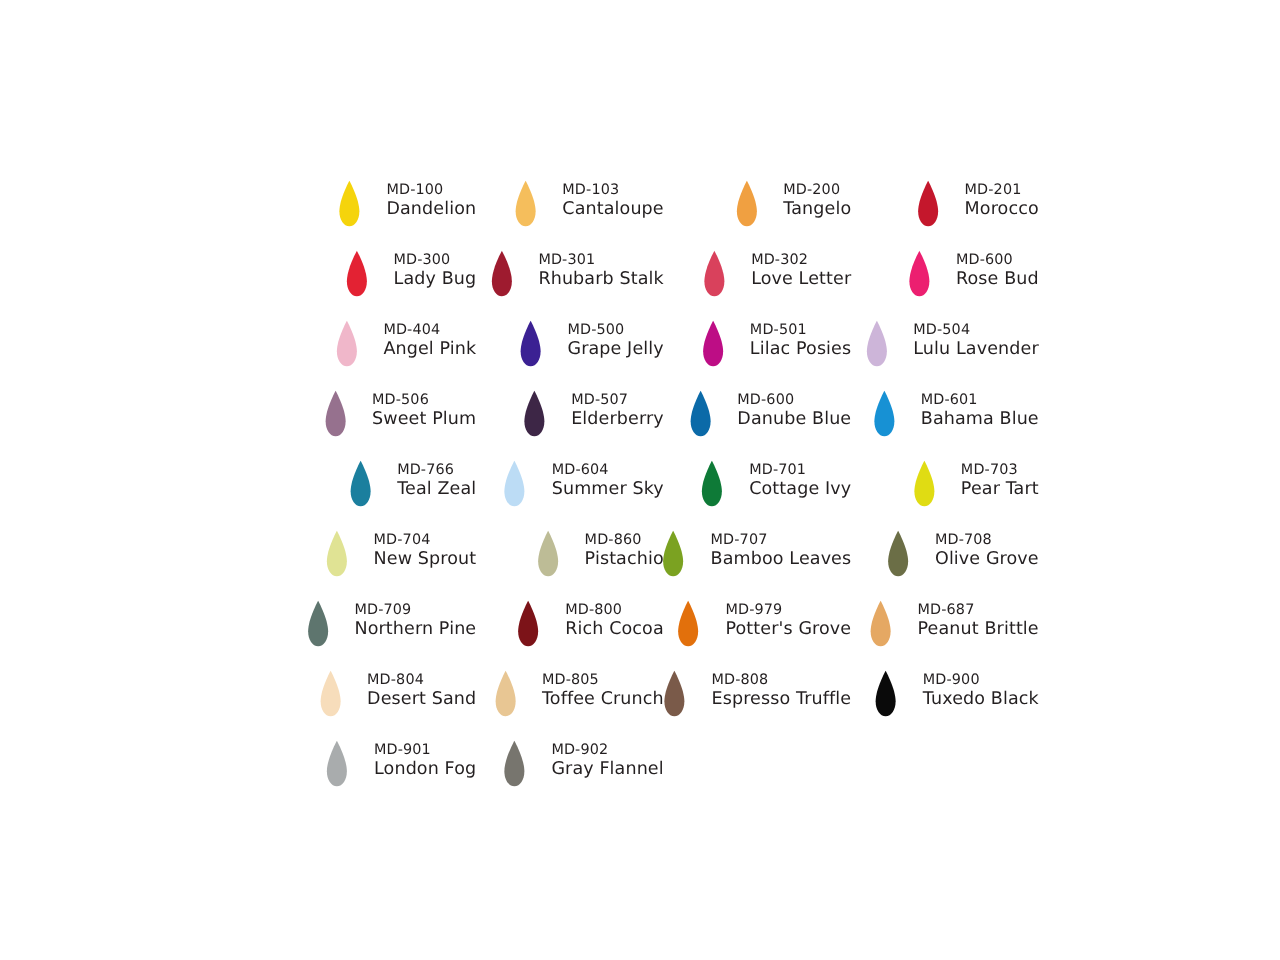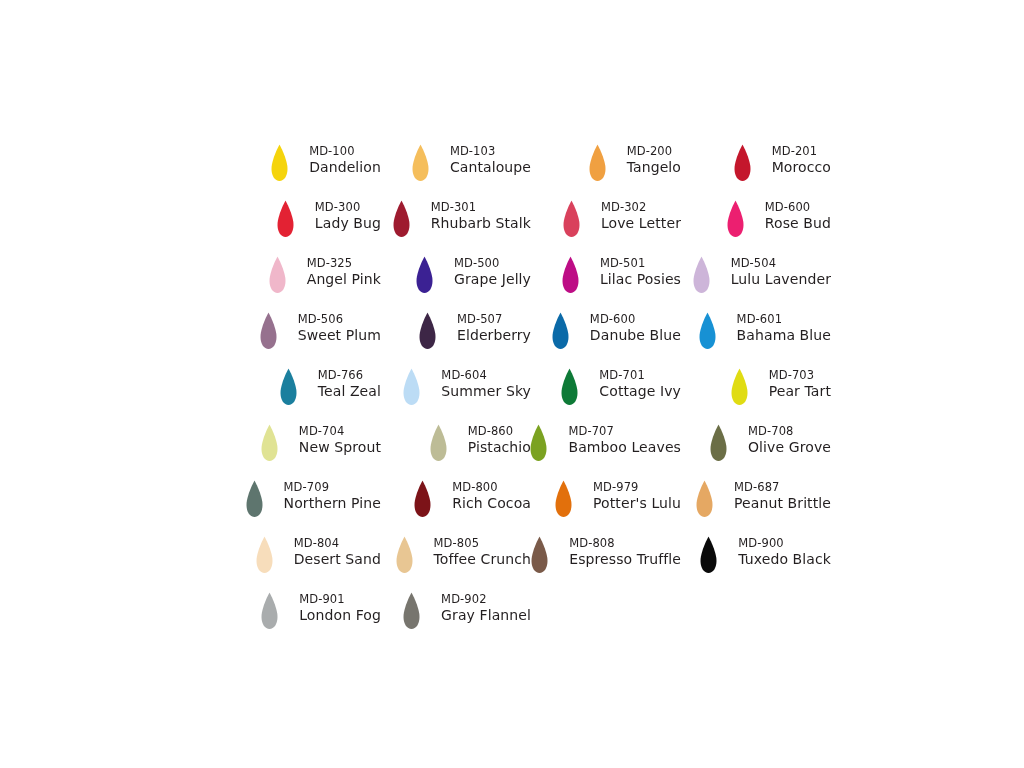--- a/index.html
+++ b/index.html
@@ -161,21 +161,21 @@
           <span class="swatch-name">Rose Bud</span>
         </div>
       </div>
       <div class="swatch-cell">
         <div class="swatch-drop">
           <svg viewBox="0 0 38 76" xmlns="http://www.w3.org/2000/svg">
             <path d="M19 1 C19 1 3 30 3 50 C3 64 10 74 19 74 C28 74 35 64 35 50 C35 30 19 1 19 1 Z" fill="#f0b7ca"></path>
           </svg>
         </div>
         <div class="swatch-labels">
-          <span class="swatch-code">MD-325</span>
+          <span class="swatch-code">MD-404</span>
           <span class="swatch-name">Angel Pink</span>
         </div>
       </div>
       <div class="swatch-cell">
         <div class="swatch-drop">
           <svg viewBox="0 0 38 76" xmlns="http://www.w3.org/2000/svg">
             <path d="M19 1 C19 1 3 30 3 50 C3 64 10 74 19 74 C28 74 35 64 35 50 C35 30 19 1 19 1 Z" fill="#3b2193"></path>
           </svg>
         </div>
         <div class="swatch-labels">
@@ -360,21 +360,21 @@
         </div>
       </div>
       <div class="swatch-cell">
         <div class="swatch-drop">
           <svg viewBox="0 0 38 76" xmlns="http://www.w3.org/2000/svg">
             <path d="M19 1 C19 1 3 30 3 50 C3 64 10 74 19 74 C28 74 35 64 35 50 C35 30 19 1 19 1 Z" fill="#e2700c"></path>
           </svg>
         </div>
         <div class="swatch-labels">
           <span class="swatch-code">MD-979</span>
-          <span class="swatch-name">Potter's Lulu</span>
+          <span class="swatch-name">Potter's Grove</span>
         </div>
       </div>
       <div class="swatch-cell">
         <div class="swatch-drop">
           <svg viewBox="0 0 38 76" xmlns="http://www.w3.org/2000/svg">
             <path d="M19 1 C19 1 3 30 3 50 C3 64 10 74 19 74 C28 74 35 64 35 50 C35 30 19 1 19 1 Z" fill="#e5a863"></path>
           </svg>
         </div>
         <div class="swatch-labels">
           <span class="swatch-code">MD-687</span>

